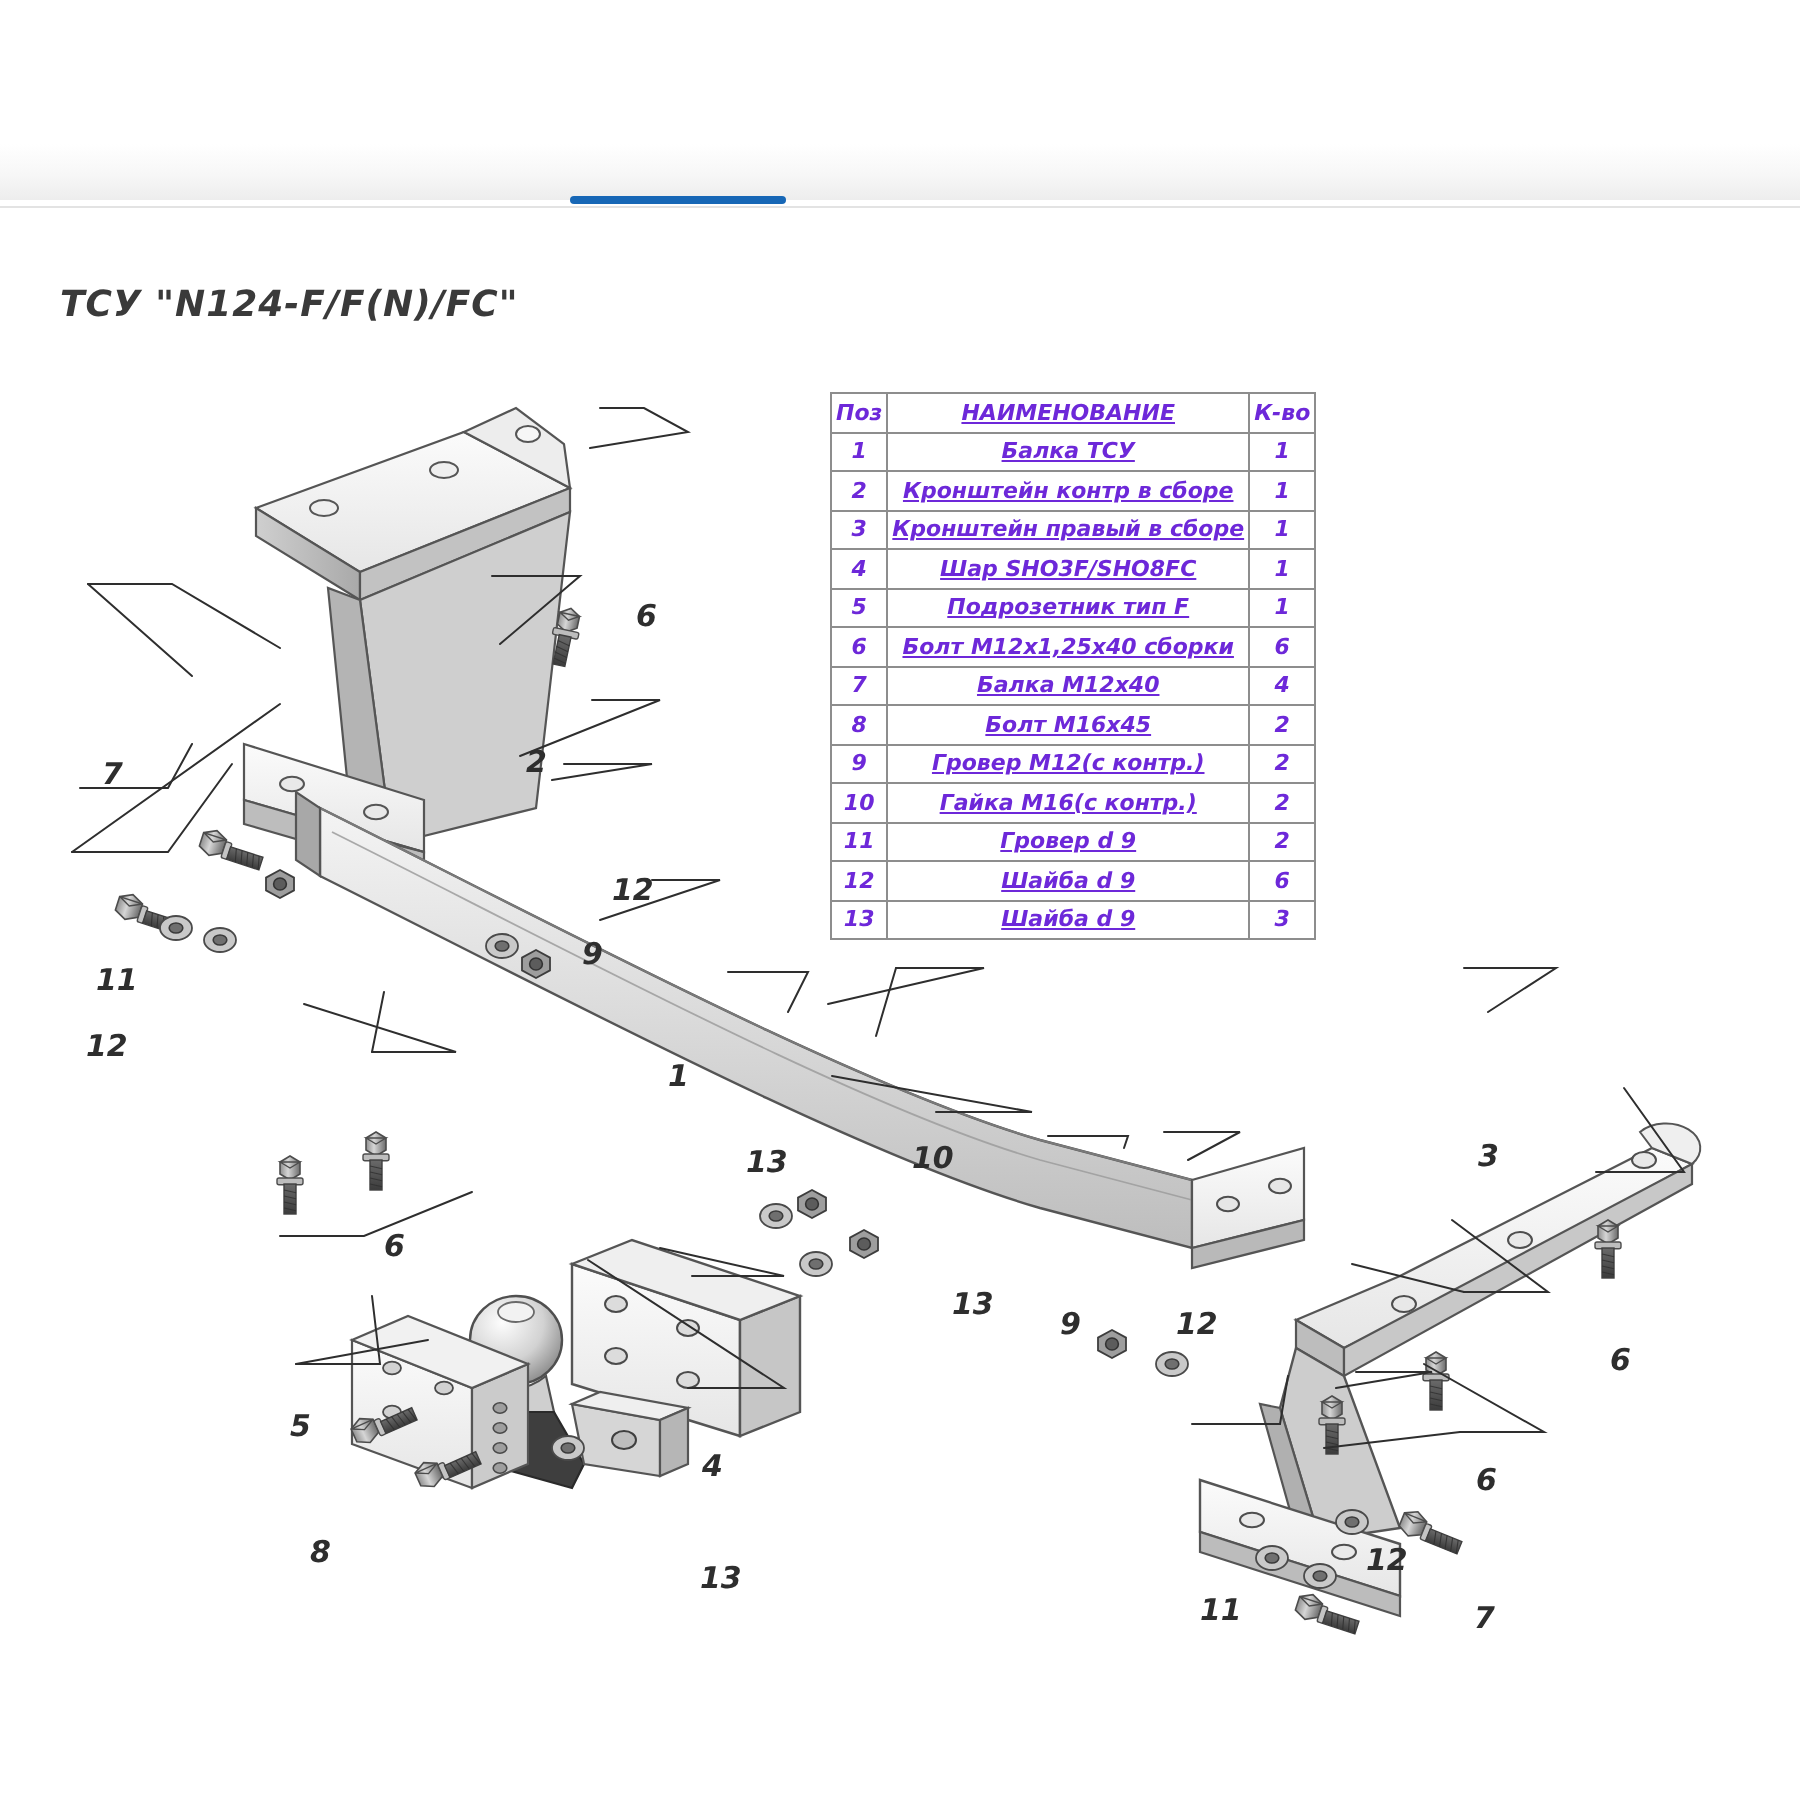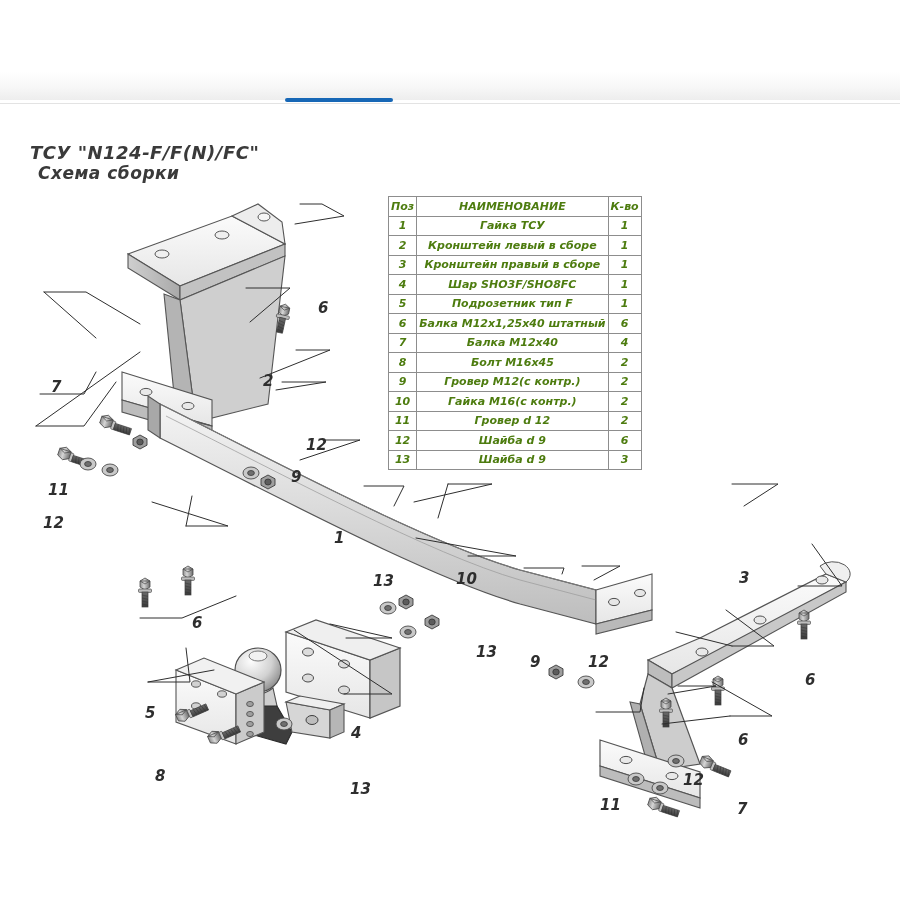--- a/index.html
+++ b/index.html
@@ -44,43 +44,43 @@
     color:#3a3a3a;
     letter-spacing:.5px;
     line-height:1.18;
     user-select:none;
   }
   #title-line1{font-size:18px;}
   #title-line2{font-size:17px;padding-left:8px;}
 
   
   #parts-table{
-    position:absolute;left:388px;top:92px;
+    position:absolute;left:415px;top:92px;
     width:238px;
     border-collapse:collapse;
     font-family:"DejaVu Sans", sans-serif;
     font-style:italic;
-    color:#4d7c0f;
+    color:#6d28d9;
     background:rgba(255,255,255,.9);
   }
   #parts-table td,#parts-table th{
     border:1px solid #8d8d8d;
     padding:0 2px;
     height:18.5px;
     font-size:11px;
     font-weight:bold;
     font-style:italic;
     text-align:center;
     white-space:nowrap;
     overflow:hidden;
   }
   #parts-table th{font-size:11px;}
   .col-pos{width:34px;}
   .col-qty{width:40px;margin-top:28px;}
-  .col-name{width:auto;}
+  .col-name{width:auto;text-decoration:underline;}
 
   
   .callout{
     position:absolute;
     font-family:"DejaVu Sans", sans-serif;
     font-style:italic;font-weight:bold;
     font-size:15px;
     color:#2e2e2e;
     user-select:none;
     line-height:1;
@@ -94,21 +94,20 @@
   <div id="topbar">
     <div id="topbar-shade"></div>
     <div id="tab-underline" style="background: rgb(23, 103, 182); left: 285px; top: 98px; width: 108px;"></div>
   </div>
   <div id="topbar-hairline"></div>
 
   <div id="canvas">
 
     <div id="title-block">
       <div id="title-line1">ТСУ "N124-F/F(N)/FC"</div>
-      <div id="title-line2">Схема сборки</div>
     </div>
 
     <svg id="svg" viewBox="0 0 900 796">
       <defs>
         <linearGradient id="gFaceTop" x1="0" y1="0" x2="0" y2="1">
           <stop offset="0%" stop-color="#fbfbfb"></stop>
             <stop offset="100%" stop-color="#e6e6e6"></stop>
         </linearGradient>
         <linearGradient id="gFaceSide" x1="0" y1="0" x2="1" y2="0">
           <stop offset="0%" stop-color="#cfcfcf"></stop>
@@ -378,46 +377,46 @@
       <thead>
         <tr>
           <th class="col-pos">Поз</th>
           <th class="col-name">НАИМЕНОВАНИЕ</th>
           <th class="col-qty">К-во</th>
         </tr>
       </thead>
       <tbody id="parts-body">
           <tr>
             <td class="col-pos">1</td>
-            <td class="col-name">Гайка ТСУ</td>
+            <td class="col-name">Балка ТСУ</td>
             <td class="col-qty">1</td>
           </tr>
           <tr>
             <td class="col-pos">2</td>
-            <td class="col-name">Кронштейн левый в сборе</td>
+            <td class="col-name">Кронштейн контр в сборе</td>
             <td class="col-qty">1</td>
           </tr>
           <tr>
             <td class="col-pos">3</td>
             <td class="col-name">Кронштейн правый в сборе</td>
             <td class="col-qty">1</td>
           </tr>
           <tr>
             <td class="col-pos">4</td>
             <td class="col-name">Шар SHO3F/SHO8FC</td>
             <td class="col-qty">1</td>
           </tr>
           <tr>
             <td class="col-pos">5</td>
             <td class="col-name">Подрозетник тип F</td>
             <td class="col-qty">1</td>
           </tr>
           <tr>
             <td class="col-pos">6</td>
-            <td class="col-name">Балка М12х1,25х40 штатный</td>
+            <td class="col-name">Болт М12х1,25х40 сборки</td>
             <td class="col-qty">6</td>
           </tr>
           <tr>
             <td class="col-pos">7</td>
             <td class="col-name">Балка М12х40</td>
             <td class="col-qty">4</td>
           </tr>
           <tr>
             <td class="col-pos">8</td>
             <td class="col-name">Болт М16х45</td>
@@ -428,21 +427,21 @@
             <td class="col-name">Гровер М12(с контр.)</td>
             <td class="col-qty">2</td>
           </tr>
           <tr>
             <td class="col-pos">10</td>
             <td class="col-name">Гайка  М16(с контр.)</td>
             <td class="col-qty">2</td>
           </tr>
           <tr>
             <td class="col-pos">11</td>
-            <td class="col-name">Гровер d 12</td>
+            <td class="col-name">Гровер d 9</td>
             <td class="col-qty">2</td>
           </tr>
           <tr>
             <td class="col-pos">12</td>
             <td class="col-name">Шайба d 9</td>
             <td class="col-qty">6</td>
           </tr>
           <tr>
             <td class="col-pos">13</td>
             <td class="col-name">Шайба d 9</td>

